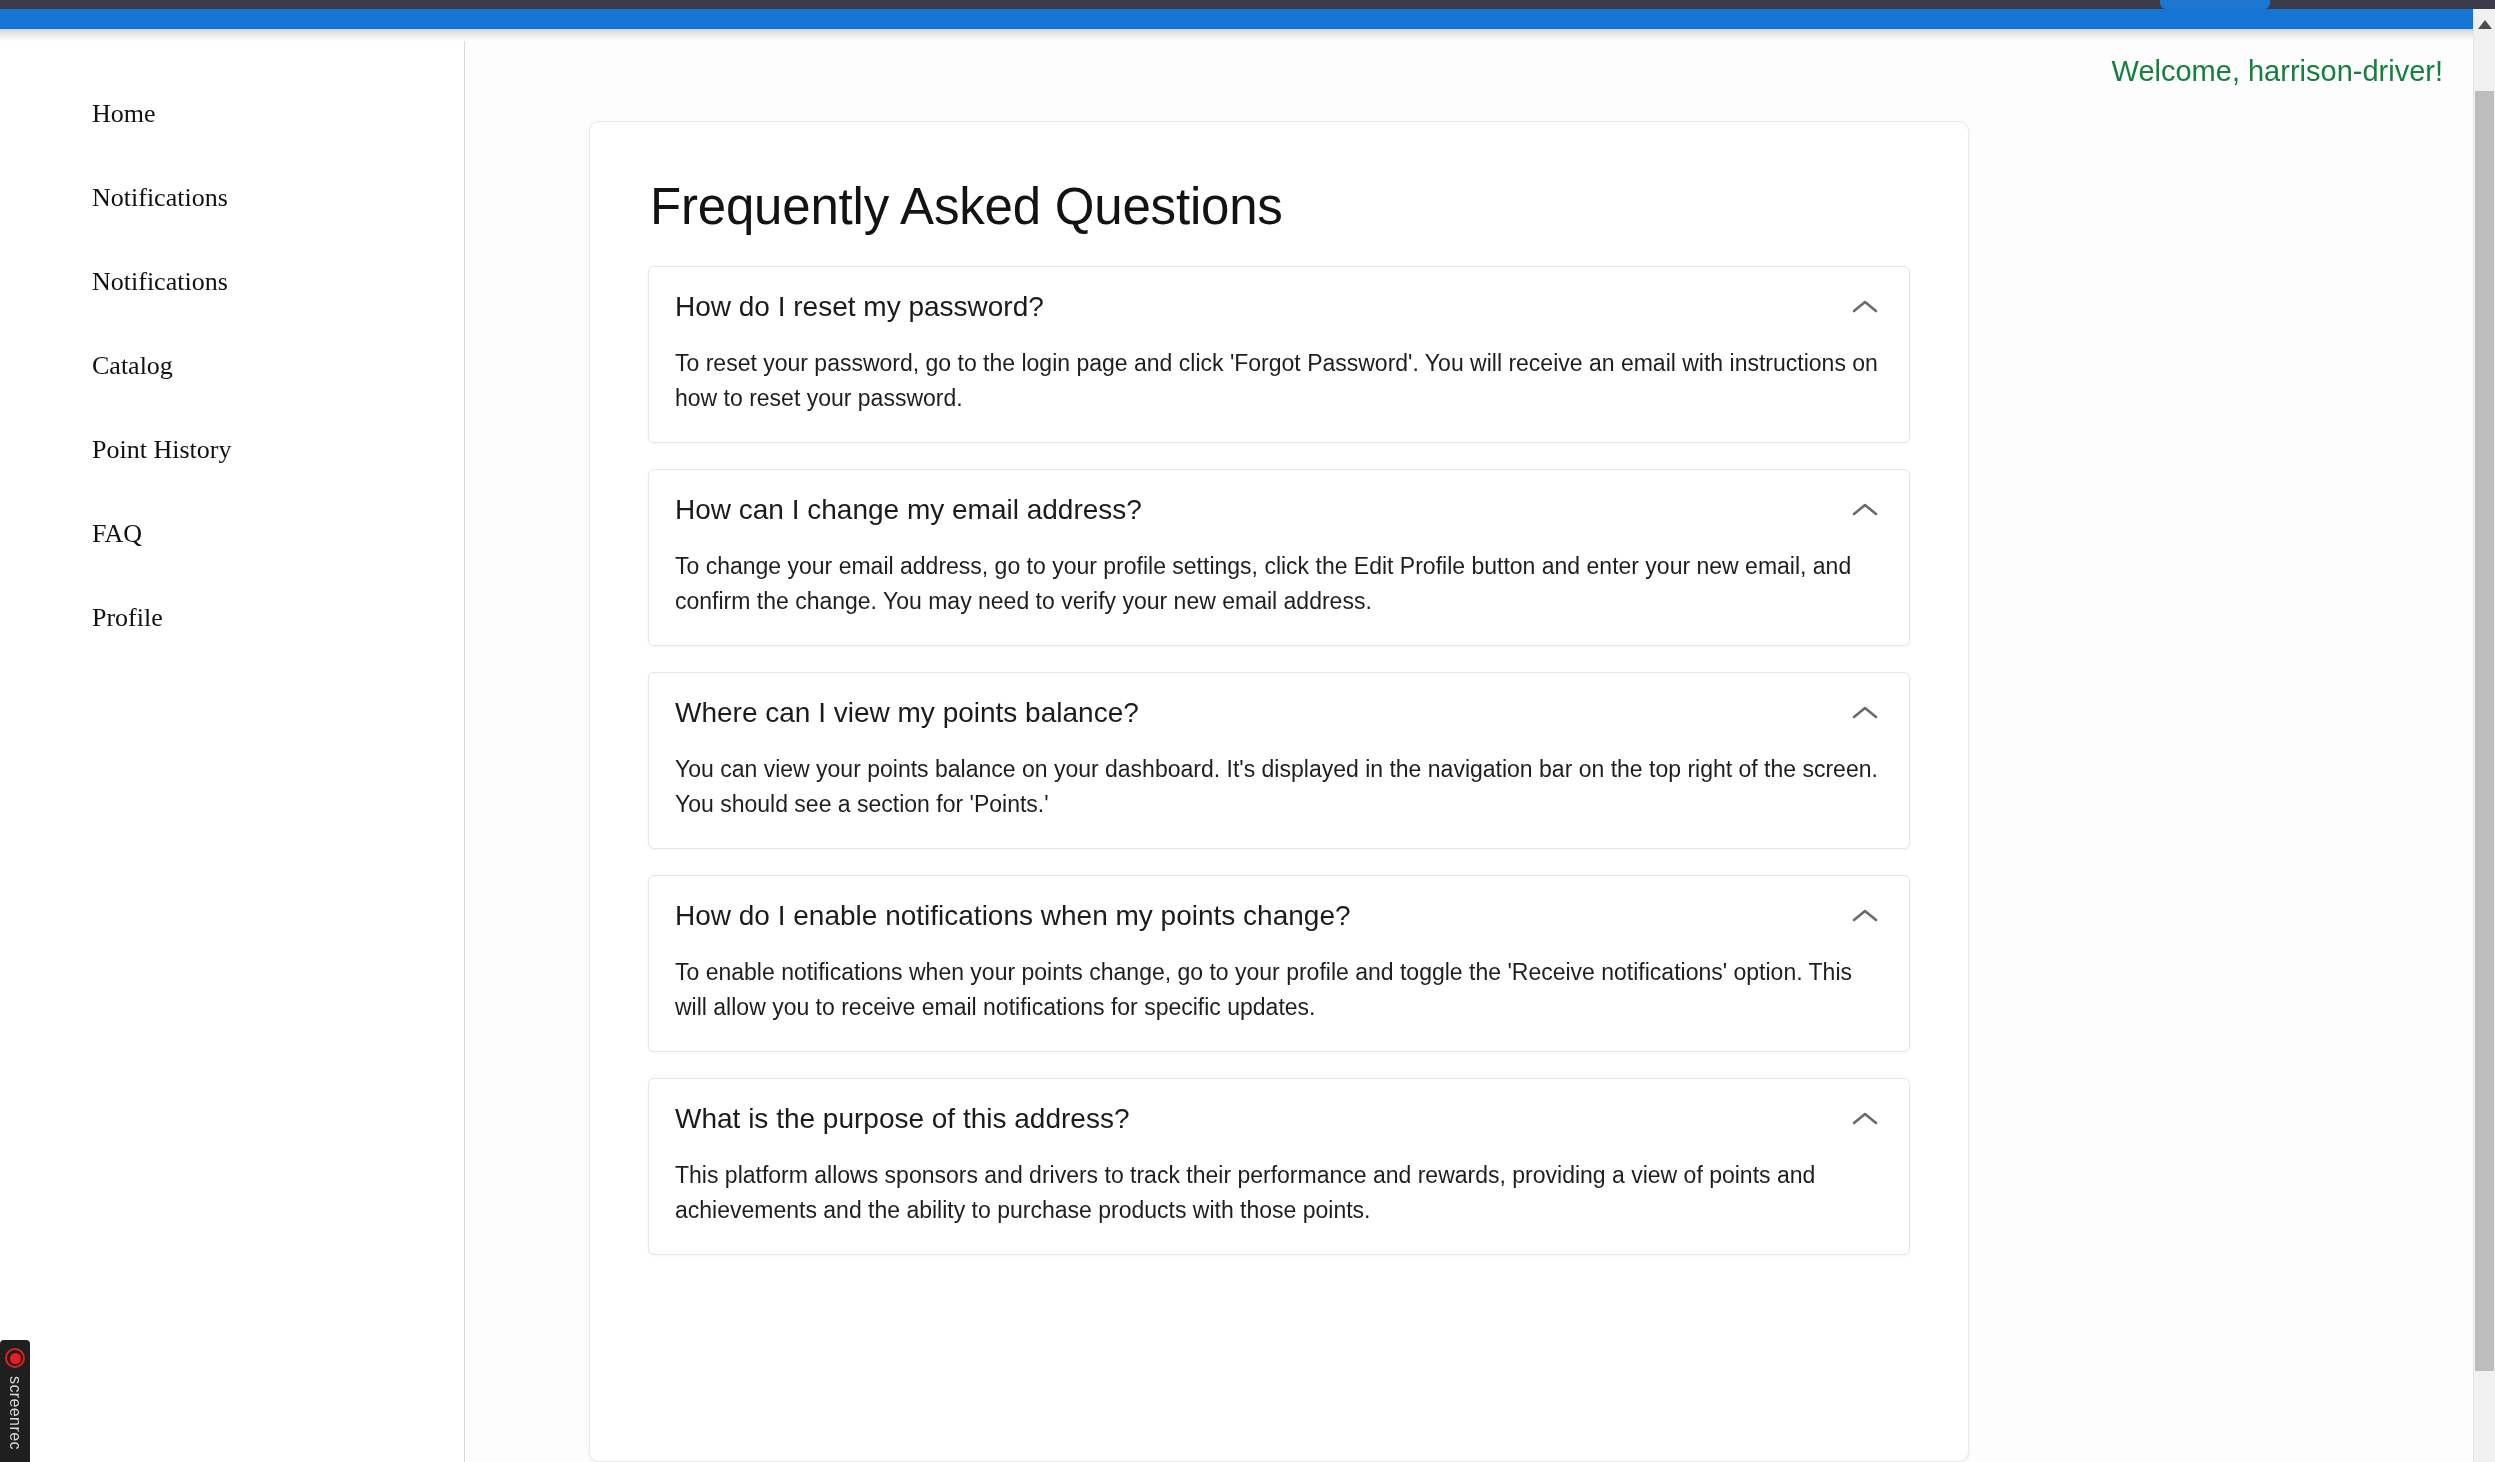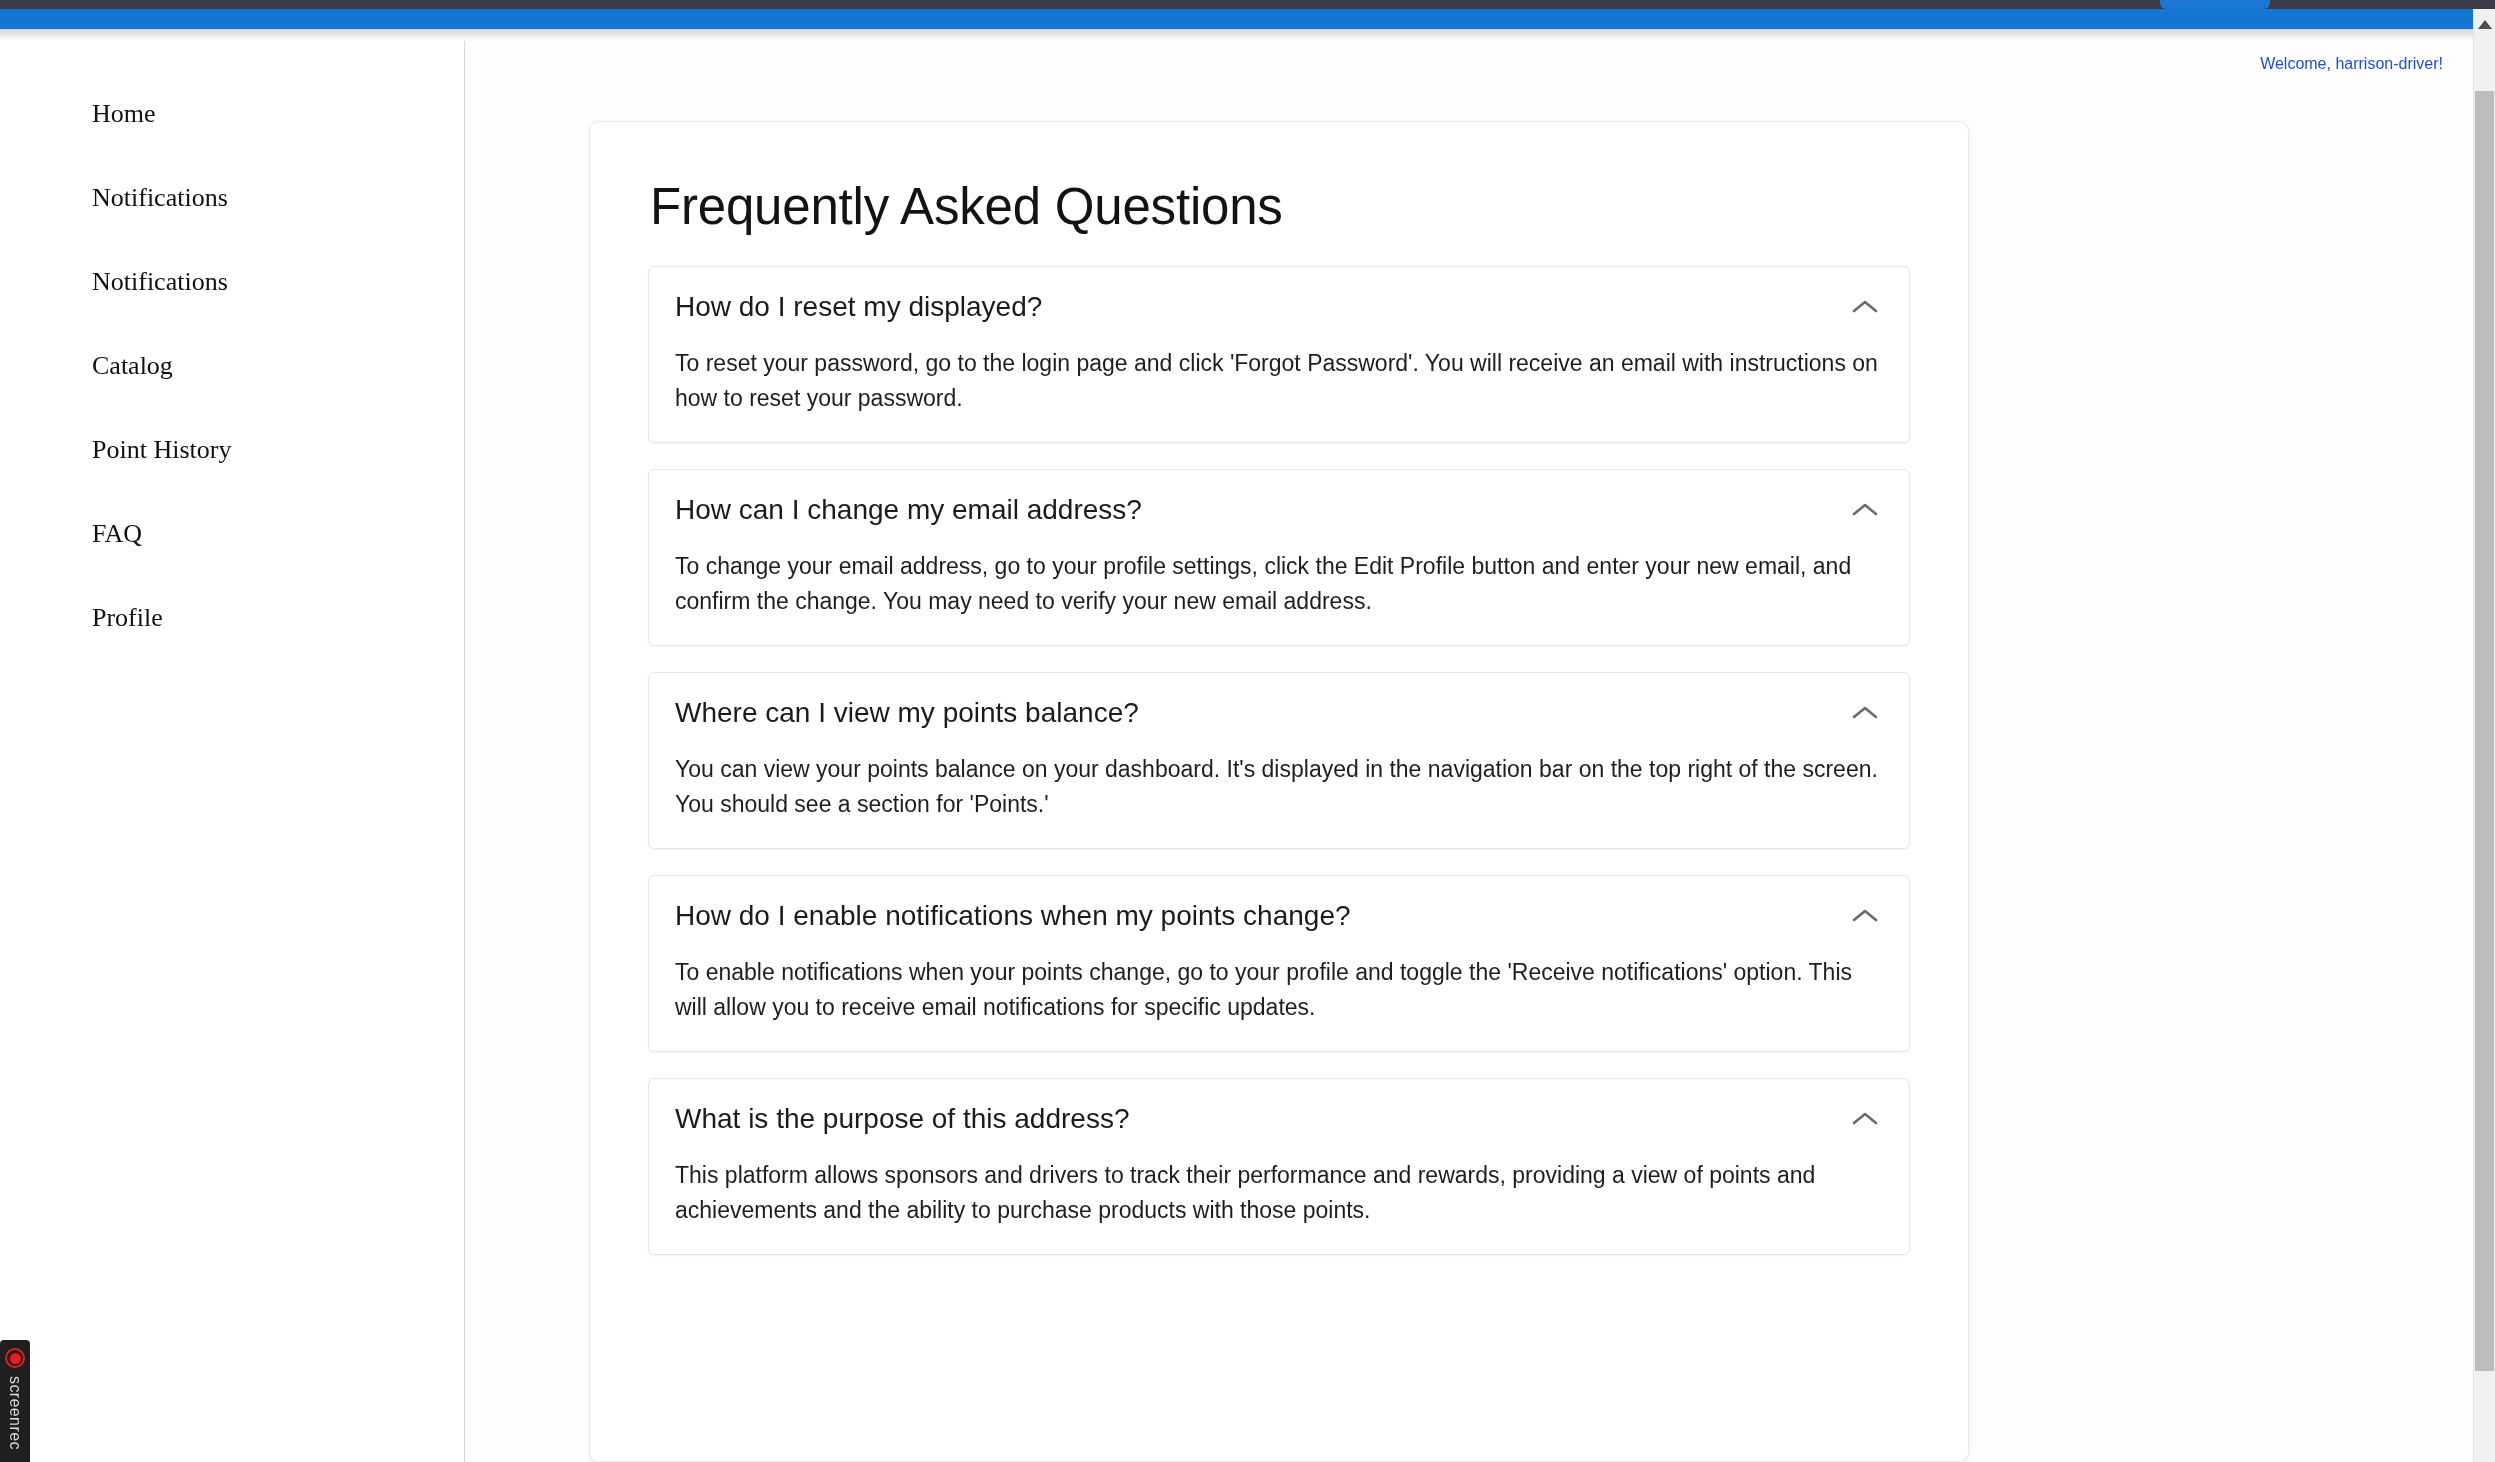--- a/index.html
+++ b/index.html
@@ -124,22 +124,22 @@
     position: absolute;
     top: 0; left: 465px;
     width: 2008px;
     height: 1421px;
   }
 
   .welcome {
     position: absolute;
     top: 14px;
     right: 30px;
-    font-size: 16px;
-    color: #1d4ed8;
+    font-size: 29px;
+    color: #15803d;
     white-space: nowrap;
   }
 
   .faq-card {
     position: absolute;
     top: 80px;
     left: 124px;
     width: 1380px;
     min-height: 1341px;
     background: #ffffff;
@@ -284,21 +284,21 @@
     <main class="main">
 
       <div class="welcome">Welcome, harrison-driver!</div>
 
       <section class="faq-card">
 
         <h1 class="faq-title">Frequently Asked Questions</h1>
 
         <div class="accordion-item">
           <div class="accordion-header">
-            <span class="accordion-question">How do I reset my displayed?</span>
+            <span class="accordion-question">How do I reset my password?</span>
             <span class="chevron">
               <svg width="26" height="16" viewBox="0 0 26 16" aria-hidden="true">
                 <polyline points="2,12 13,3 24,12" fill="none" stroke="#6a6a6a" stroke-width="2.6" stroke-linecap="round" stroke-linejoin="round"></polyline>
               </svg>
             </span>
           </div>
           <div class="accordion-body">
             <p class="accordion-answer">To reset your password, go to the login page and click 'Forgot Password'. You will receive an email with instructions on how to reset your password.</p>
           </div>
         </div>

